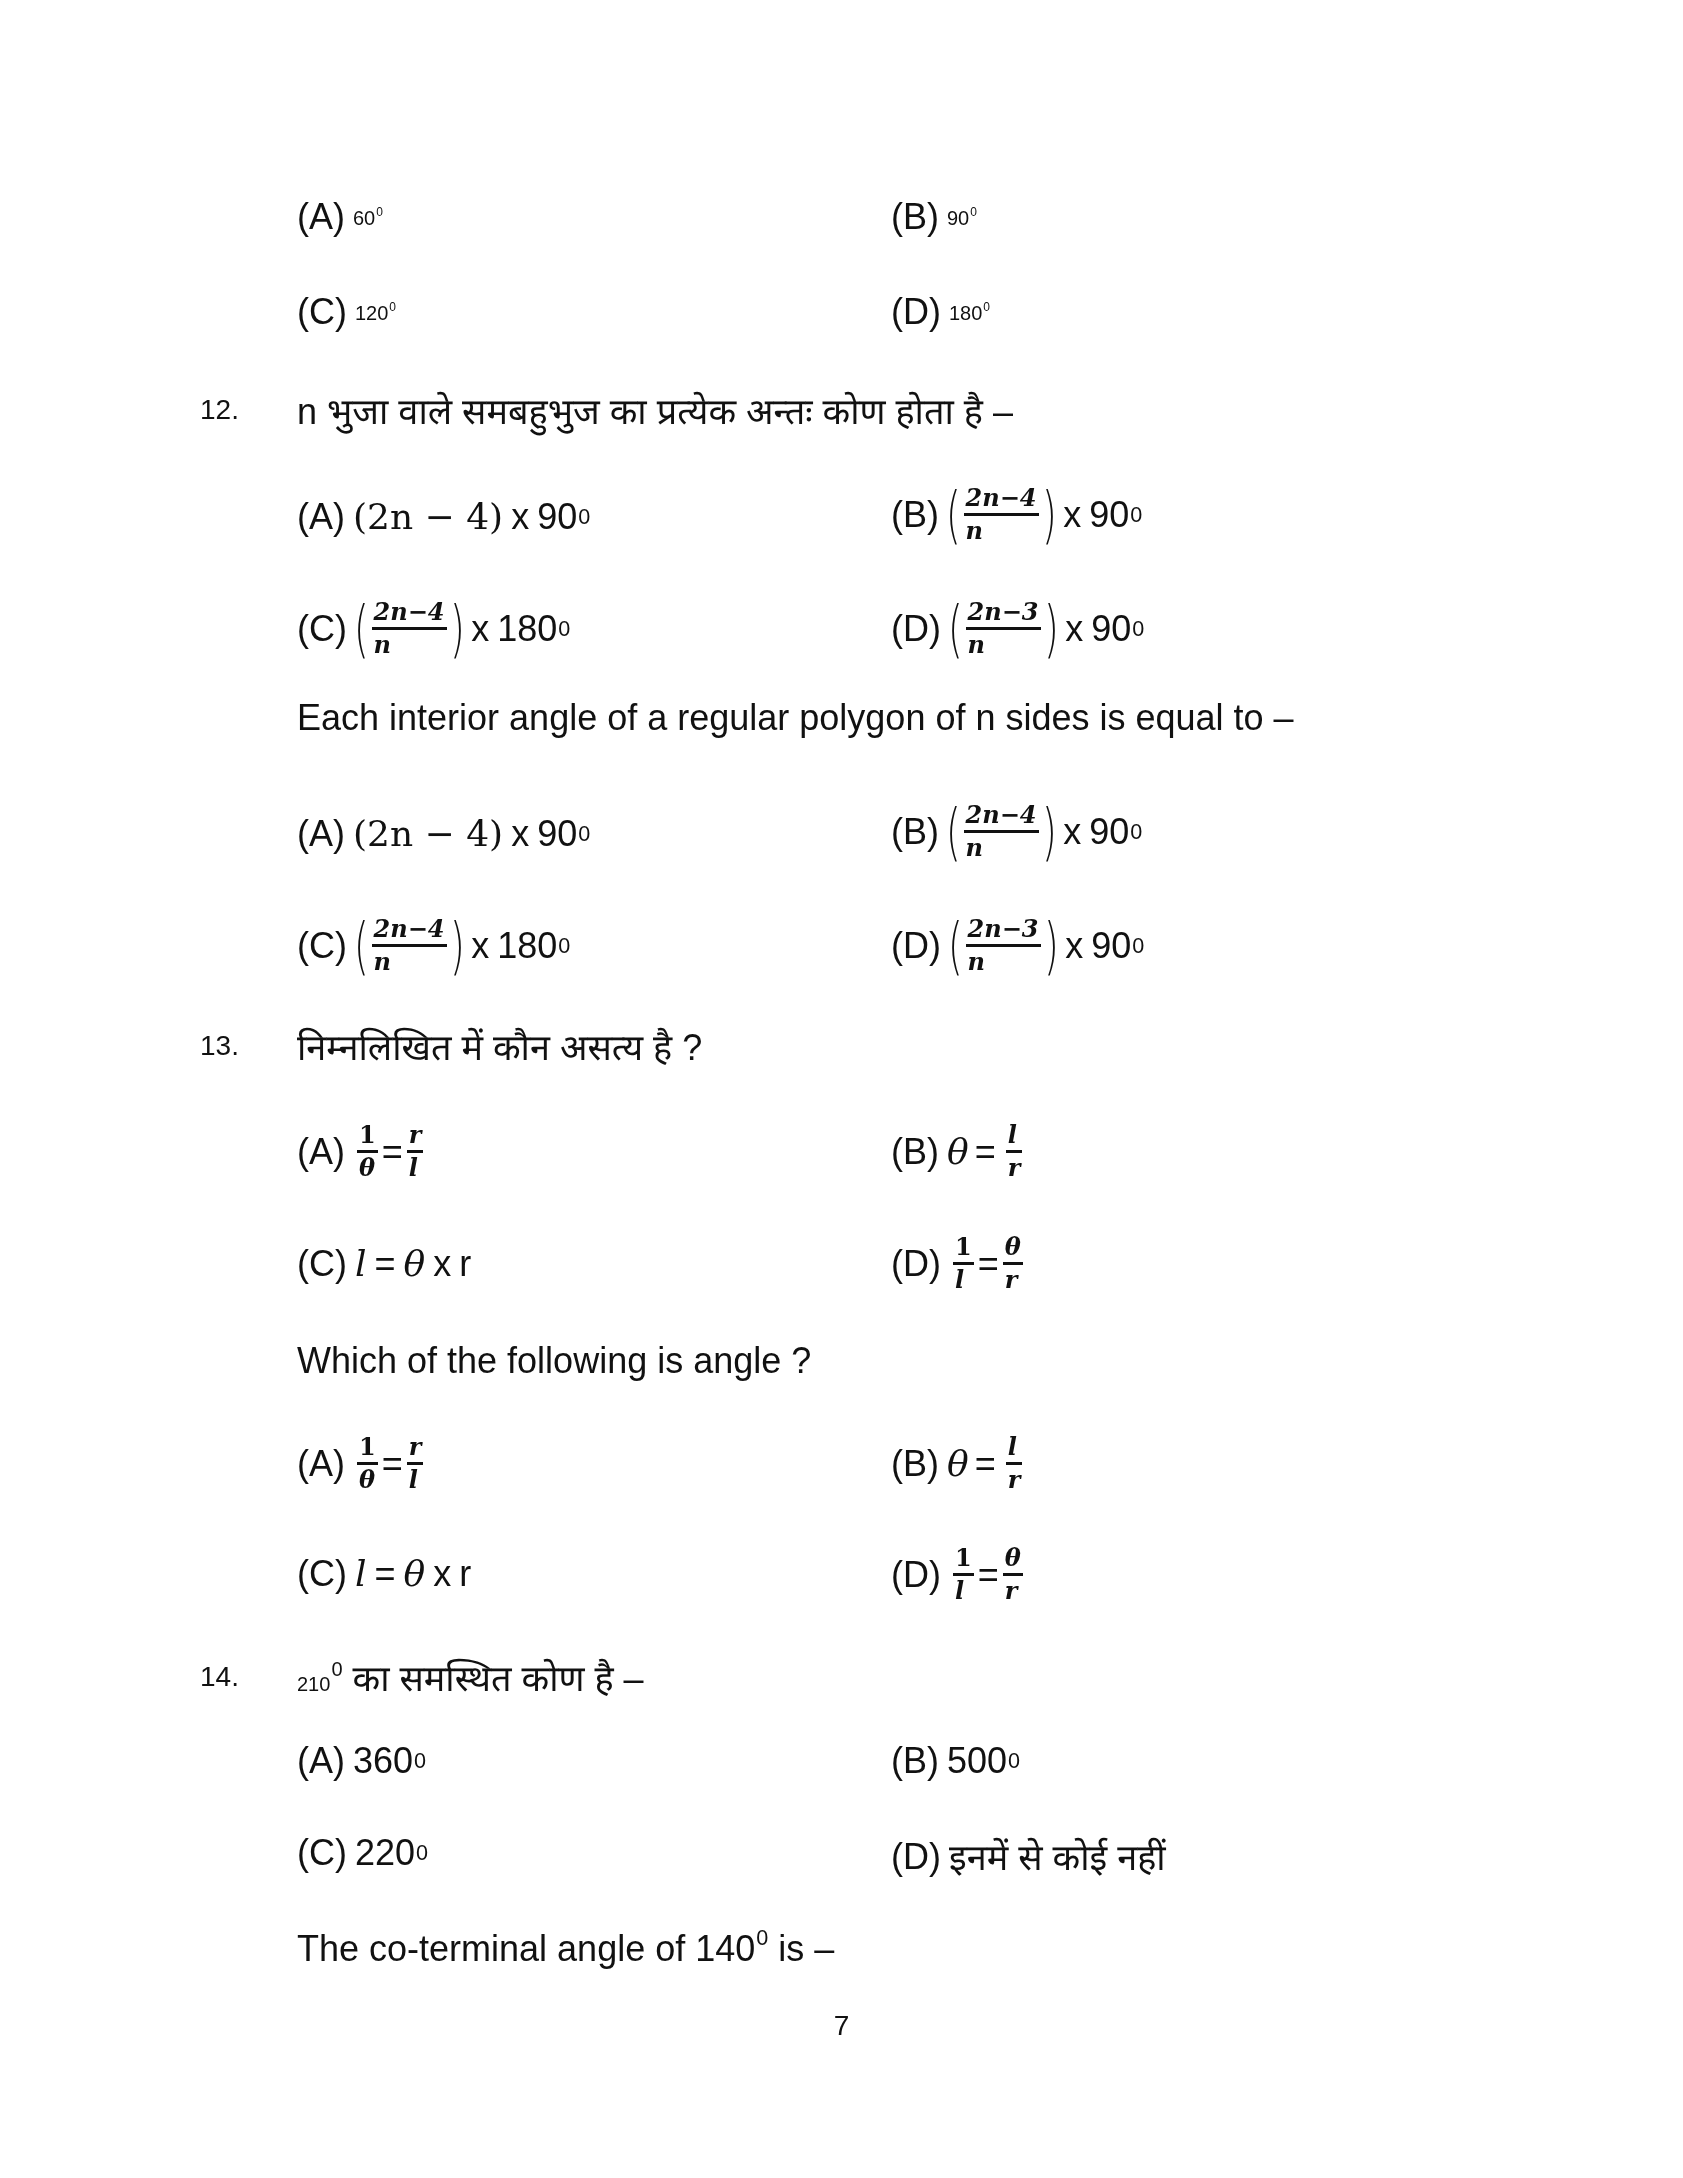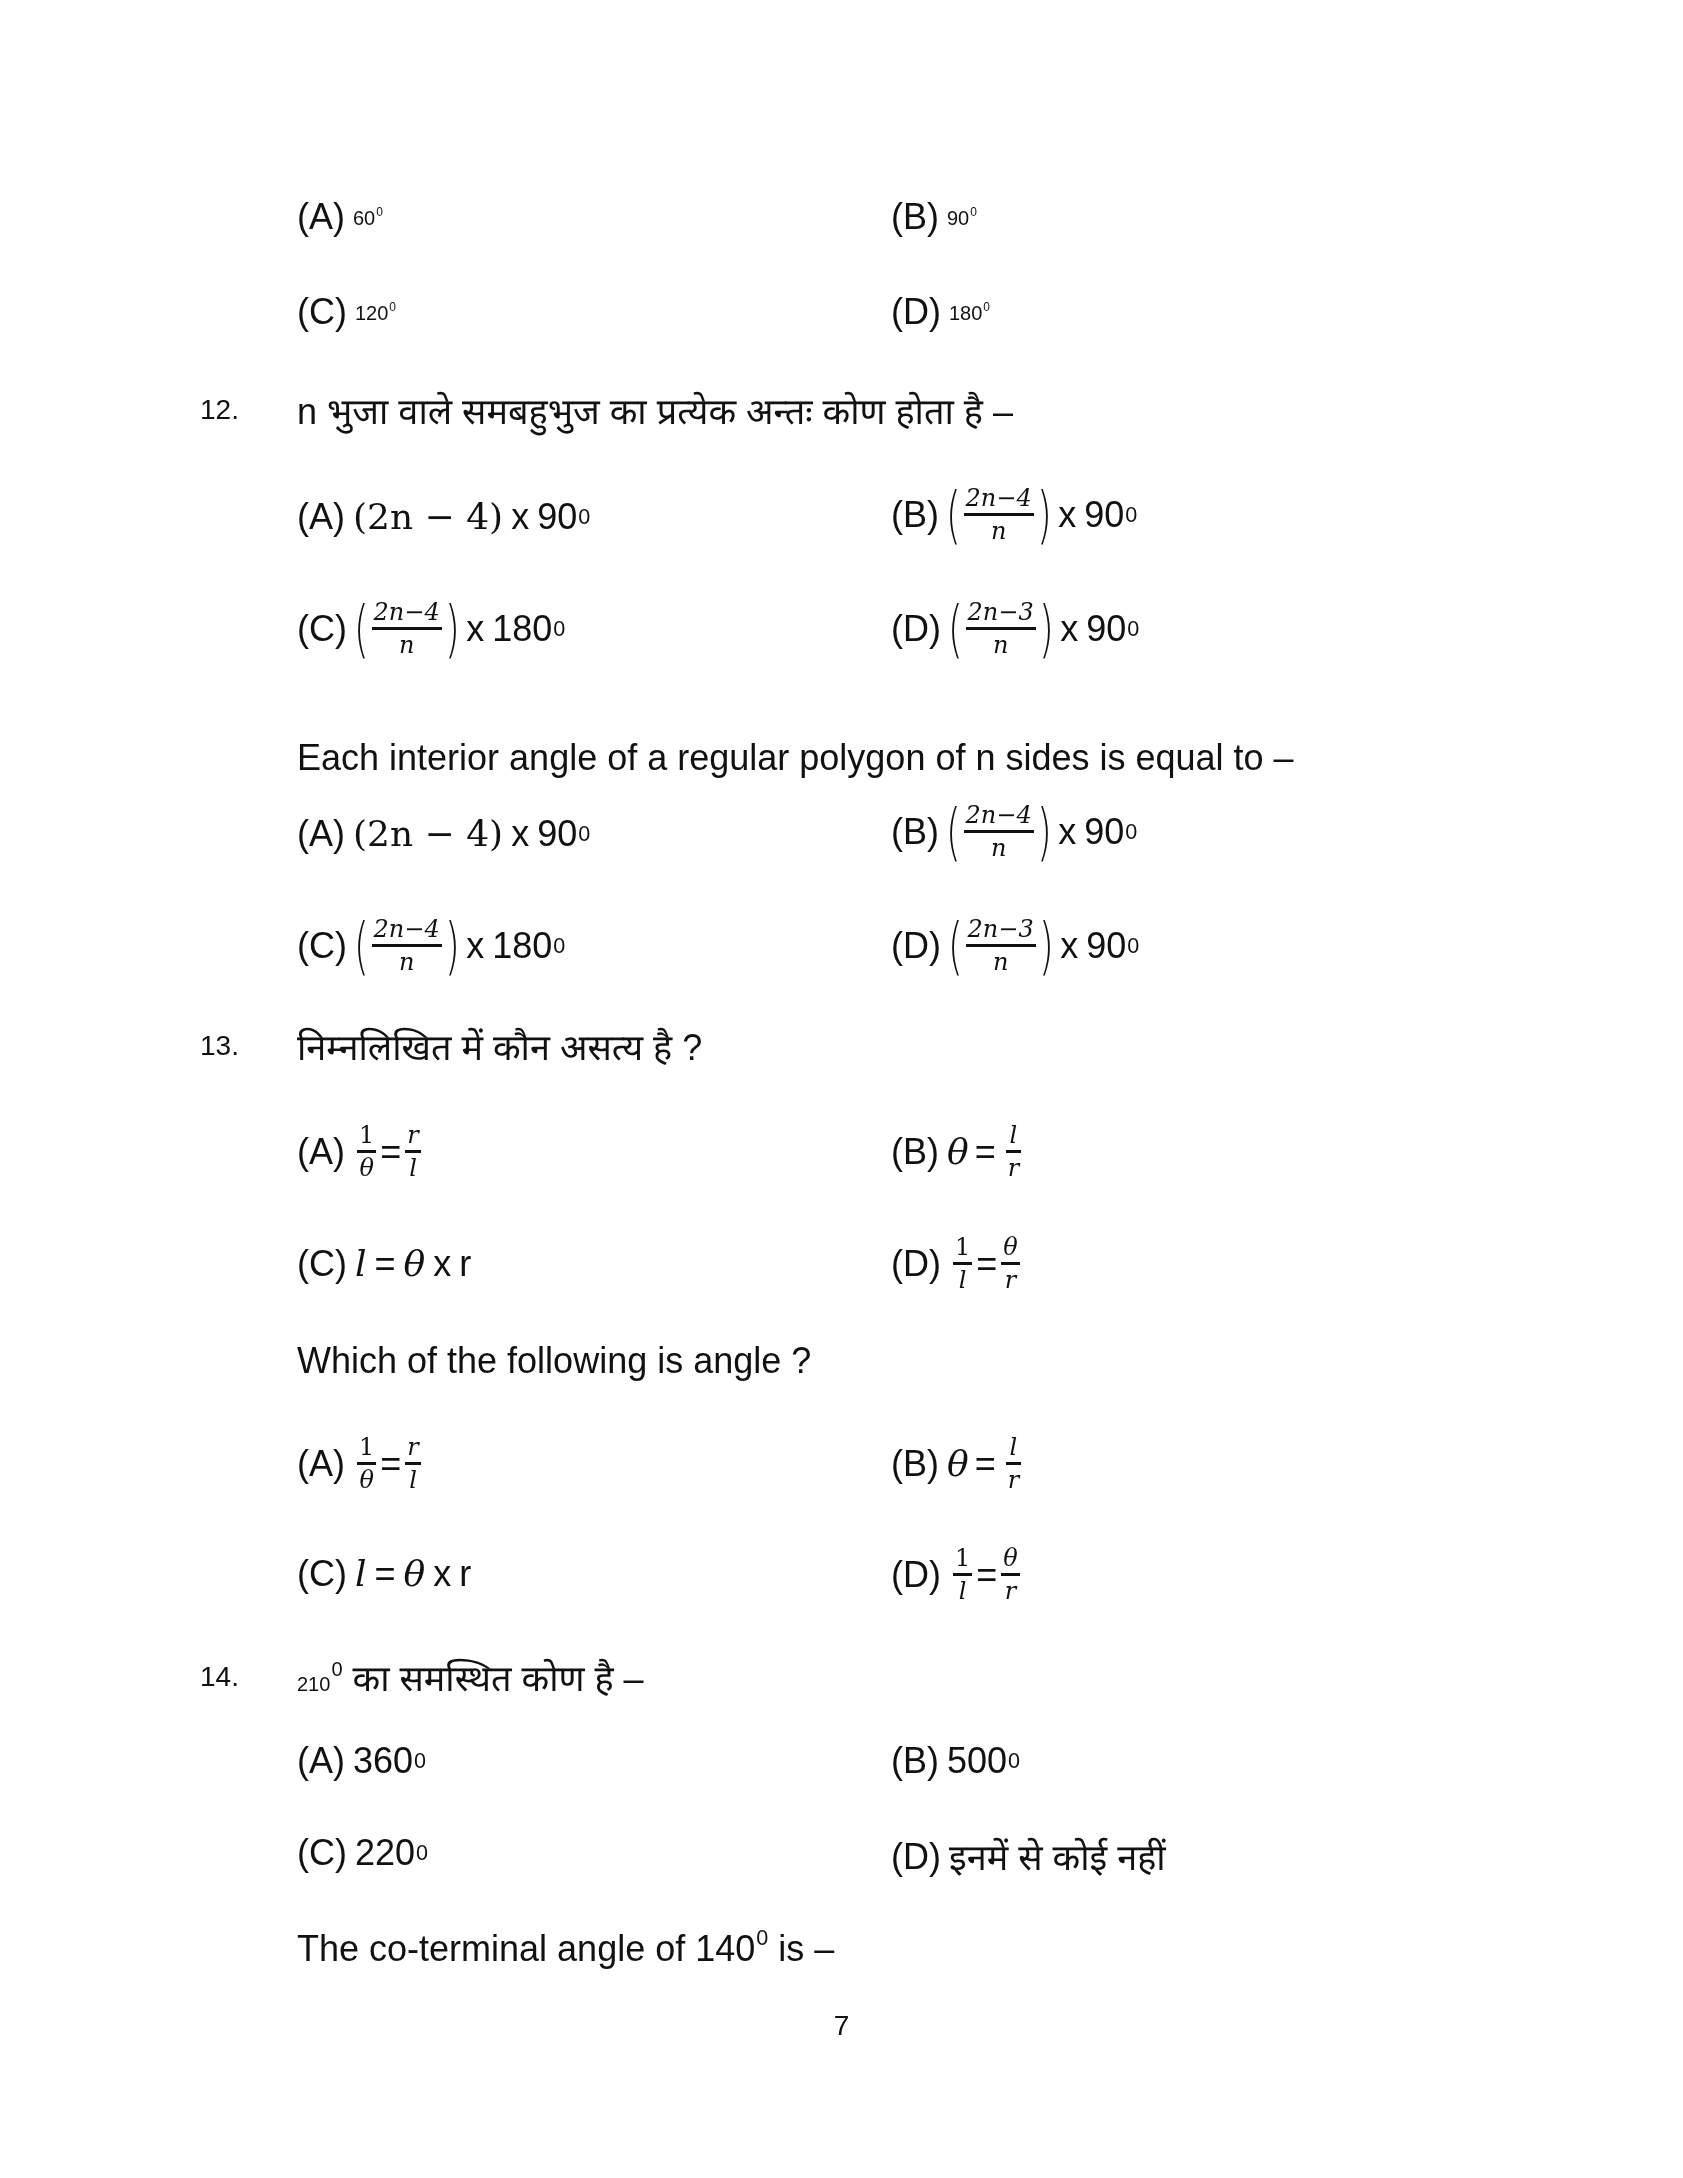--- a/index.html
+++ b/index.html
@@ -7,22 +7,22 @@
          font-family: "Liberation Sans", sans-serif; color: #111; }
   .qnum { position: absolute; left: 200px; font-size: 28px; top: 10px; }
   .qtext { position: absolute; left: 297px; font-size: 36px; white-space: nowrap; }
   .opt { position: absolute; font-size: 36px; white-space: nowrap; display: flex; align-items: center; }
   .opt.a { left: 297px; }
   .opt.b { left: 891px; }
   .lbl { margin-right: 8px; }
   .small { font-size: 20px; }
   sup { font-size: 0.6em; vertical-align: 0.75em; margin-left: 1px; }
   .math { font-family: "DejaVu Serif", serif; font-style: italic; }
-  .frac { display: inline-flex; flex-direction: column; align-items: center;
-          vertical-align: middle; margin: 0 4px; line-height: 1; }
+  .frac { display: inline-flex; flex-direction: column; align-items: flex-start;
+          vertical-align: middle; margin: 0 4px; line-height: 1; font-weight: bold; }
   .frac .num, .frac .den { font-family: "DejaVu Serif", serif; font-style: italic; font-size: 24px; padding: 0 2px; }
   .frac .num.up { font-style: normal; }
   .frac .bar { width: 100%; border-top: 3px solid #111; margin: 3px 0; }
   .paren { font-size: 63px; font-weight: 200; line-height: 1; transform: scaleX(0.6); display: inline-block;
            font-family: "DejaVu Sans", sans-serif; margin: 0 -6px; }
   .pagenum { position: absolute; top: 2010px; left: 0; width: 1683px; text-align: center;
              font-size: 28px; }
   .mulx { margin: 0 8px; }
 </style>
 </head>
@@ -88,21 +88,21 @@
       <span class="num">2n−3</span>
       <span class="bar"></span>
       <span class="den">n</span>
     </span>
   <span class="paren">)</span>
   <span class="mulx">x</span>
   <span>90</span>
     <sup>0</sup>
 </div>
 
-<div class="qtext" style="top:737px">Each interior angle of a regular polygon of n sides is equal to –</div>
+<div class="qtext" style="top:697px">Each interior angle of a regular polygon of n sides is equal to –</div>
 
 <div class="opt a" style="top:804px;height:59px">
   <span class="lbl">(A)</span>
   <span class="math" style="font-style:normal">(2n − 4)</span>
   <span class="mulx">x</span>
   <span>90</span>
     <sup>0</sup>
 </div>
 <div class="opt b" style="top:792px;height:79px">
   <span class="lbl">(B)</span>

